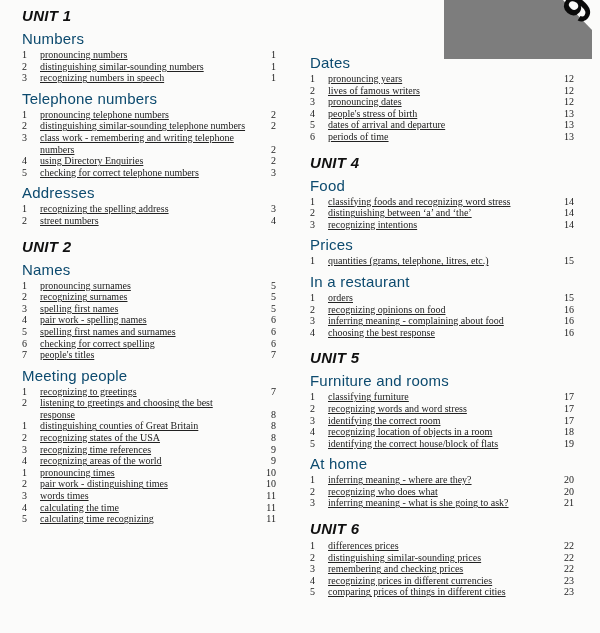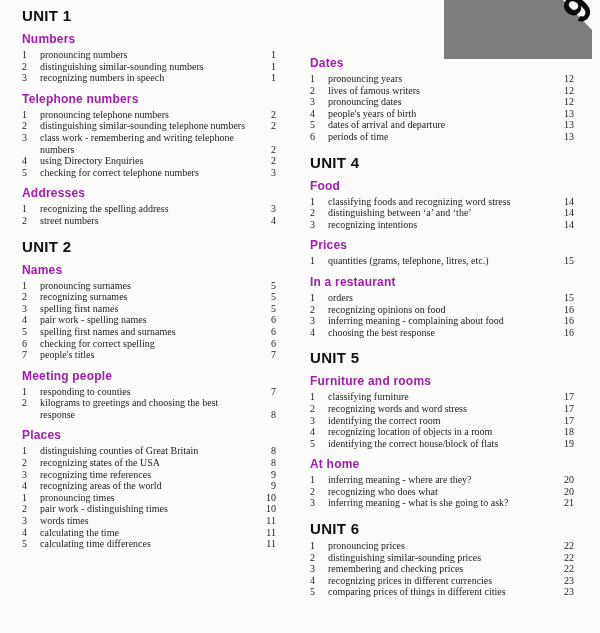--- a/index.html
+++ b/index.html
@@ -9,30 +9,31 @@
     box-sizing:border-box;
   }
   .toc-col{position:absolute;}
   .col-left{left:22px;top:8px;width:254px;}
   .col-right{left:310px;top:56px;width:264px;}
   .toc-col > :first-child{margin-top:0;}
   .unit-title{
     font-family:"Liberation Sans",sans-serif;font-weight:bold;
     font-size:15px;line-height:16px;color:#101010;margin:12px 0 3px 0;
     letter-spacing:.3px;
+    font-style:italic;
   }
   .section-title{
-    font-family:"Liberation Sans",sans-serif;font-weight:bold;
-    font-size:12px;line-height:14px;color:#a21caf;margin:8px 0 3px 0;
+    font-family:"Liberation Sans",sans-serif;font-weight:normal;
+    font-size:15px;line-height:14px;color:#0c4a6e;margin:8px 0 3px 0;
     letter-spacing:.2px;
   }
   .item{display:flex;font-size:10px;line-height:11.6px;color:#222;}
   .item-num{width:18px;flex:none;}
   .item-body{flex:1;display:flex;align-items:flex-end;}
-  .item-text{flex:1;padding-right:6px;}
+  .item-text{flex:1;padding-right:6px;text-decoration:underline;}
   .item-page{width:20px;flex:none;text-align:right;}
   .corner-tab{
     position:absolute;left:444px;top:0;width:148px;height:59px;
     background:#7d7d7d;
     clip-path:polygon(0 0,119px 0,148px 30px,148px 100%,0 100%);
     z-index:1;
   }
   .corner-num{
     position:absolute;left:566px;top:-14px;z-index:2;
     font-family:"Liberation Sans",sans-serif;font-weight:bold;
@@ -168,32 +169,31 @@
         <span class="item-num">7</span>
         <span class="item-body">
           <span class="item-text">people's titles</span>
           <span class="item-page">7</span>
         </span>
       </div>
       <div class="section-title">Meeting people</div>
       <div class="item">
         <span class="item-num">1</span>
         <span class="item-body">
-          <span class="item-text">responding to counties</span>
+          <span class="item-text">recognizing to greetings</span>
           <span class="item-page">7</span>
         </span>
       </div>
       <div class="item">
         <span class="item-num">2</span>
         <span class="item-body">
-          <span class="item-text">kilograms to greetings and choosing the best response</span>
+          <span class="item-text">listening to greetings and choosing the best response</span>
           <span class="item-page">8</span>
         </span>
       </div>
-      <div class="section-title">Places</div>
       <div class="item">
         <span class="item-num">1</span>
         <span class="item-body">
           <span class="item-text">distinguishing counties of Great Britain</span>
           <span class="item-page">8</span>
         </span>
       </div>
       <div class="item">
         <span class="item-num">2</span>
         <span class="item-body">
@@ -239,21 +239,21 @@
       <div class="item">
         <span class="item-num">4</span>
         <span class="item-body">
           <span class="item-text">calculating the time</span>
           <span class="item-page">11</span>
         </span>
       </div>
       <div class="item">
         <span class="item-num">5</span>
         <span class="item-body">
-          <span class="item-text">calculating time differences</span>
+          <span class="item-text">calculating time recognizing</span>
           <span class="item-page">11</span>
         </span>
       </div>
     </div>
   <div class="toc-col col-right">
       <div class="section-title">Dates</div>
       <div class="item">
         <span class="item-num">1</span>
         <span class="item-body">
           <span class="item-text">pronouncing years</span>
@@ -270,21 +270,21 @@
       <div class="item">
         <span class="item-num">3</span>
         <span class="item-body">
           <span class="item-text">pronouncing dates</span>
           <span class="item-page">12</span>
         </span>
       </div>
       <div class="item">
         <span class="item-num">4</span>
         <span class="item-body">
-          <span class="item-text">people's years of birth</span>
+          <span class="item-text">people's stress of birth</span>
           <span class="item-page">13</span>
         </span>
       </div>
       <div class="item">
         <span class="item-num">5</span>
         <span class="item-body">
           <span class="item-text">dates of arrival and departure</span>
           <span class="item-page">13</span>
         </span>
       </div>
@@ -411,21 +411,21 @@
         <span class="item-num">3</span>
         <span class="item-body">
           <span class="item-text">inferring meaning - what is she going to ask?</span>
           <span class="item-page">21</span>
         </span>
       </div>
       <div class="unit-title">UNIT 6</div>
       <div class="item">
         <span class="item-num">1</span>
         <span class="item-body">
-          <span class="item-text">pronouncing prices</span>
+          <span class="item-text">differences prices</span>
           <span class="item-page">22</span>
         </span>
       </div>
       <div class="item">
         <span class="item-num">2</span>
         <span class="item-body">
           <span class="item-text">distinguishing similar-sounding prices</span>
           <span class="item-page">22</span>
         </span>
       </div>

